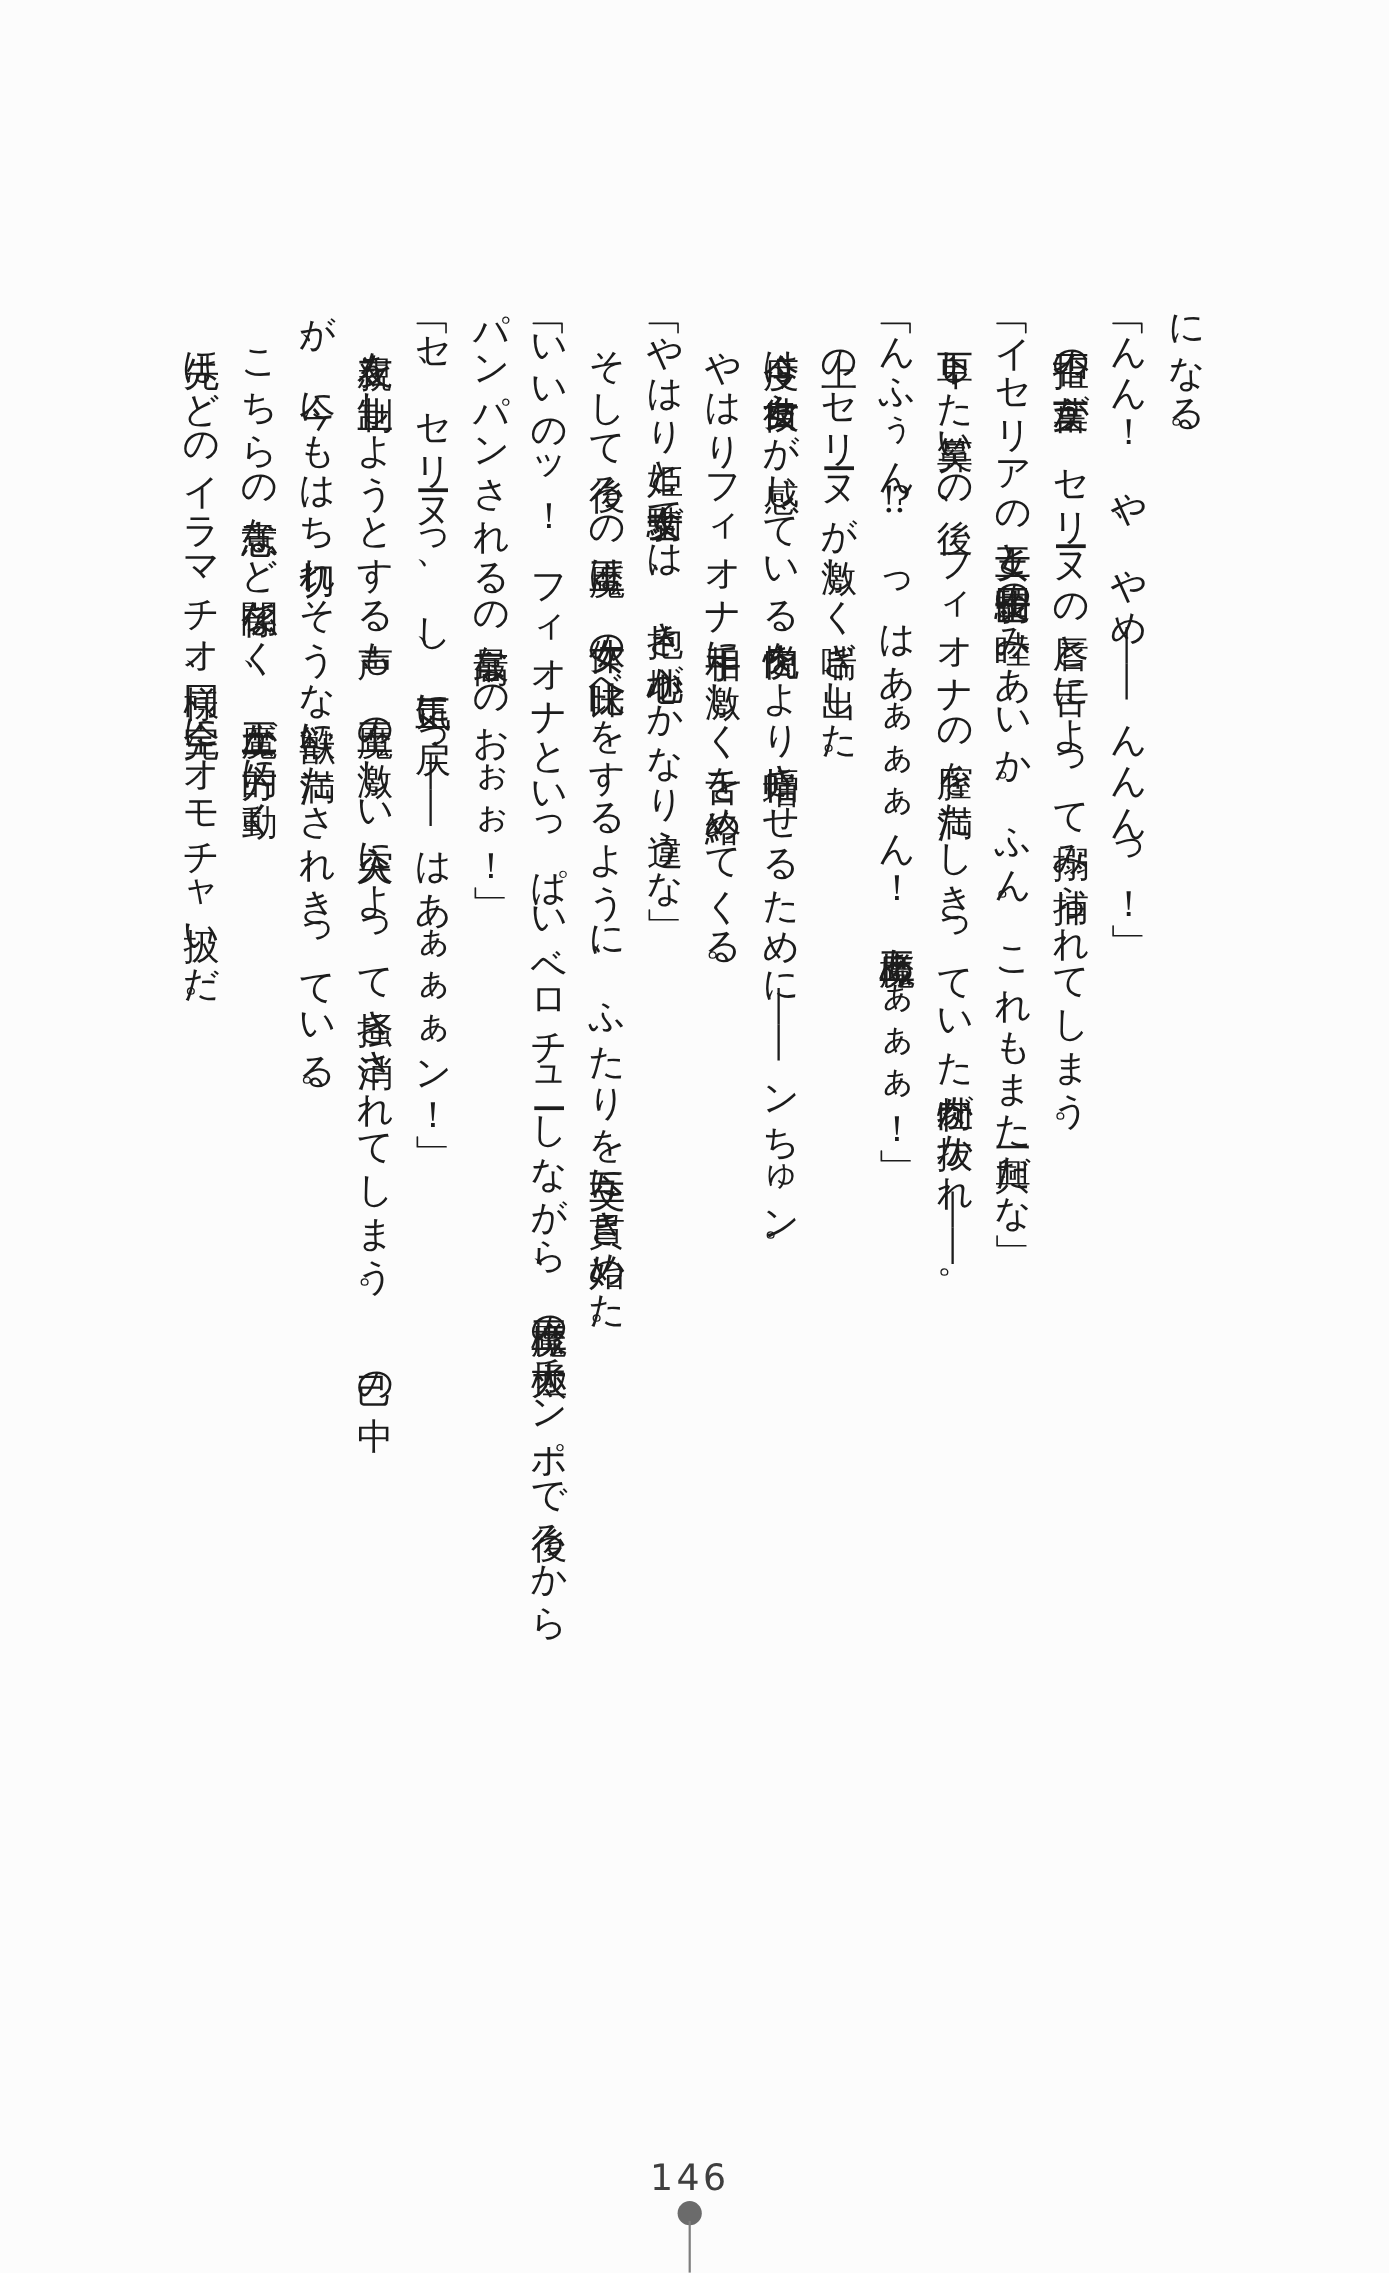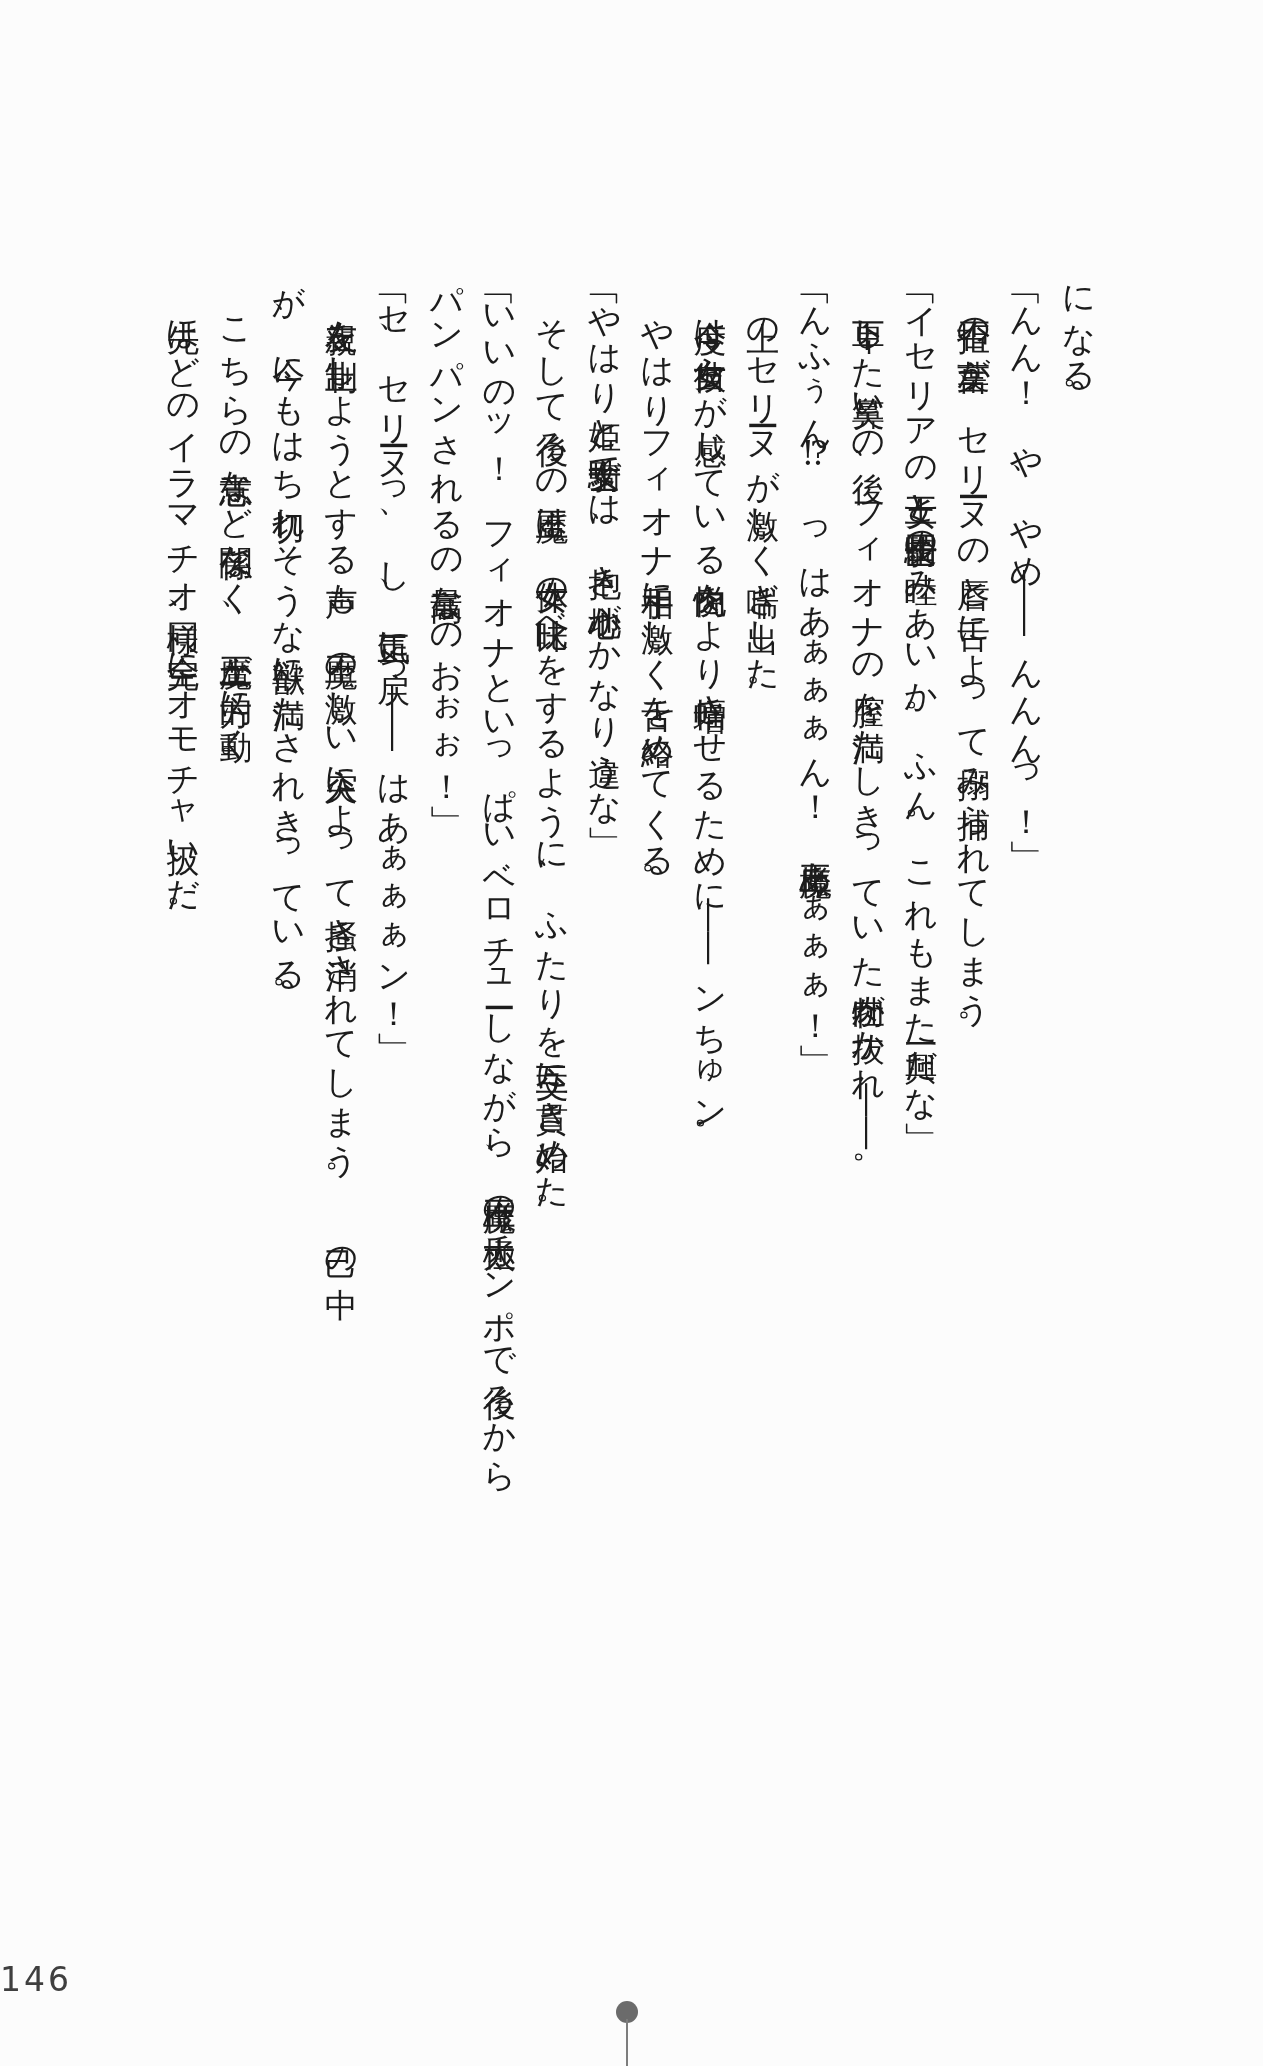--- a/index.html
+++ b/index.html
@@ -39,21 +39,21 @@
   }
   
   .text-block p.line.half {
     text-indent: 20px;
   }
   .page-number {
     position: absolute;
     top: 1960px;
     left: 0;
     width: 1254px;
-    text-align: left;
+    text-align: center;
     font-family: "DejaVu Sans", "Liberation Sans", sans-serif;
     font-weight: 400;
     font-size: 33px;
     letter-spacing: 3px;
     color: #3f3f3f;
   }
   .page-marker-dot {
     position: absolute;
     left: 616px;
     top: 2001px;

